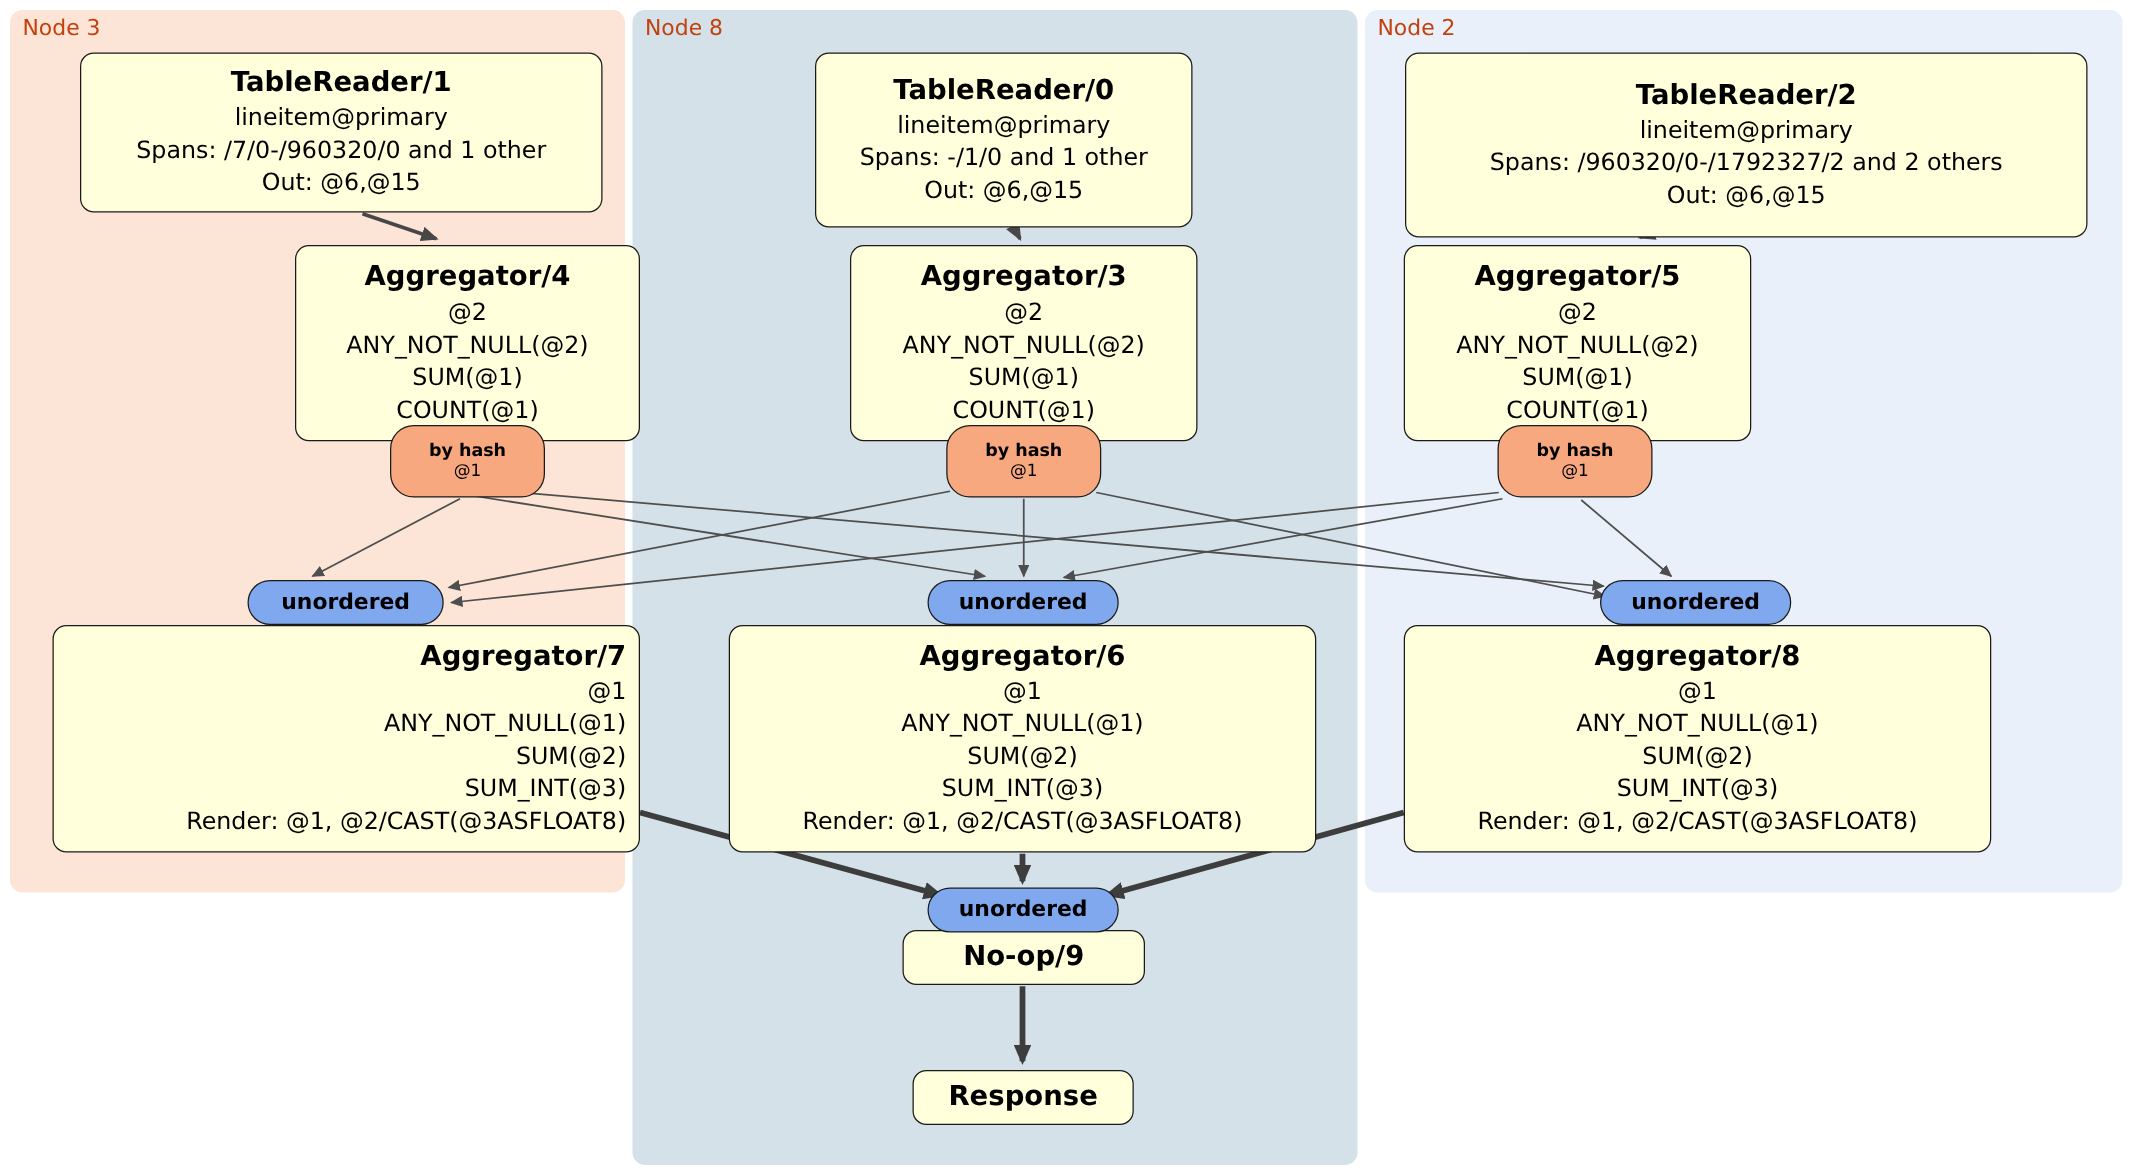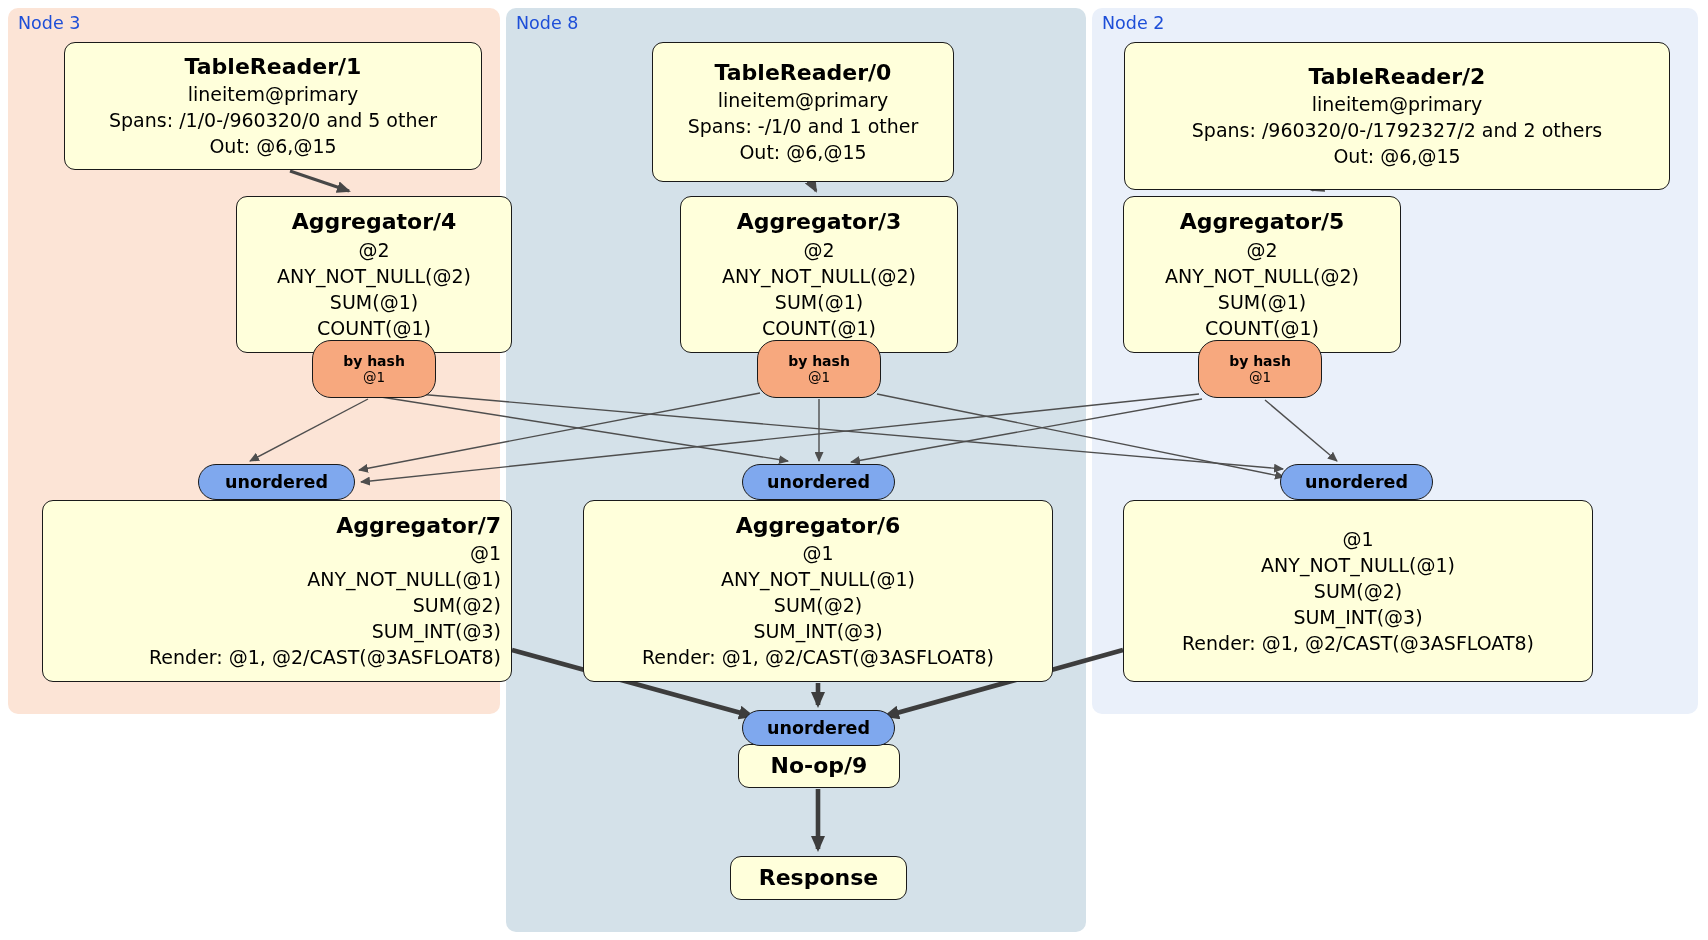--- a/index.html
+++ b/index.html
@@ -4,21 +4,21 @@
 <style>
   html,body{margin:0;padding:0;background:#ffffff;}
   #canvas{
     position:relative;width:1708px;height:940px;overflow:hidden;
     font-family:"DejaVu Sans","Liberation Sans",sans-serif;color:#000;
   }
   .region{position:absolute;border-radius:10px;z-index:0;}
   .region.node3{left:8px;top:8px;width:492px;height:706px;background:#fce4d6;}
   .region.node1{left:506px;top:8px;width:580px;height:924px;background:#d4e1e9;}
   .region.node2{left:1092px;top:8px;width:606px;height:706px;background:#eaf0fa;}
-  .region-label{position:absolute;left:10px;top:5px;font-size:17.5px;color:#1d4ed8;}
+  .region-label{position:absolute;left:10px;top:5px;font-size:17.5px;color:#c2410c;}
   #edges{position:absolute;left:0;top:0;width:1708px;height:940px;z-index:1;}
   .box{
     position:absolute;z-index:2;background:#ffffdb;border:1.6px solid #1a1a1a;
     border-radius:11px;text-align:center;box-sizing:border-box;padding:6px 10px;
     display:flex;flex-direction:column;justify-content:center;
   }
   .box-title{font-weight:bold;font-size:22px;line-height:1.3;}
   .box-row{font-size:19px;line-height:1.37;white-space:nowrap;}
   .router{
     position:absolute;z-index:3;background:#f7a87e;border:1.6px solid #1a1a1a;
@@ -78,21 +78,21 @@
 
     <line x1="512" y1="650" x2="752" y2="716" stroke="#3d3d3d" stroke-width="4.6" marker-end="url(#ah-thick)"></line>
     <line x1="818" y1="683" x2="818" y2="705" stroke="#3d3d3d" stroke-width="4.6" marker-end="url(#ah-thick)"></line>
     <line x1="1123" y1="650" x2="886" y2="716" stroke="#3d3d3d" stroke-width="4.6" marker-end="url(#ah-thick)"></line>
     <line x1="818" y1="789" x2="818" y2="849" stroke="#3d3d3d" stroke-width="4.6" marker-end="url(#ah-thick)"></line>
   </svg>
 
   <div class="box" style="left:64px;top:42px;width:418px;height:128px;">
     <div class="box-title">TableReader/1</div>
     <div class="box-row">lineitem@primary</div>
-    <div class="box-row">Spans: /1/0-/960320/0 and 5 other</div>
+    <div class="box-row">Spans: /7/0-/960320/0 and 1 other</div>
     <div class="box-row">Out: @6,@15</div>
   </div>
 
   <div class="box" style="left:652px;top:42px;width:302px;height:140px;">
     <div class="box-title">TableReader/0</div>
     <div class="box-row">lineitem@primary</div>
     <div class="box-row">Spans: -/1/0 and 1 other</div>
     <div class="box-row">Out: @6,@15</div>
   </div>
 
@@ -139,28 +139,29 @@
   <div class="box" style="left:583px;top:500px;width:470px;height:182px;">
     <div class="box-title">Aggregator/6</div>
     <div class="box-row">@1</div>
     <div class="box-row">ANY_NOT_NULL(@1)</div>
     <div class="box-row">SUM(@2)</div>
     <div class="box-row">SUM_INT(@3)</div>
     <div class="box-row">Render: @1, @2/CAST(@3ASFLOAT8)</div>
   </div>
 
   <div class="box" style="left:1123px;top:500px;width:470px;height:182px;">
+    <div class="box-title">Aggregator/8</div>
     <div class="box-row">@1</div>
     <div class="box-row">ANY_NOT_NULL(@1)</div>
     <div class="box-row">SUM(@2)</div>
     <div class="box-row">SUM_INT(@3)</div>
     <div class="box-row">Render: @1, @2/CAST(@3ASFLOAT8)</div>
   </div>
 
-  <div class="box" style="left:738px;top:744px;width:162px;height:44px;">
+  <div class="box" style="left:722px;top:744px;width:194px;height:44px;">
     <div class="box-title">No-op/9</div>
   </div>
 
   <div class="box" style="left:730px;top:856px;width:177px;height:44px;">
     <div class="box-title">Response</div>
   </div>
 
   <div class="router" style="left:312px;top:340px;width:124px;height:58px;">
     <div class="router-label">by hash</div>
     <div class="router-detail">@1</div>

